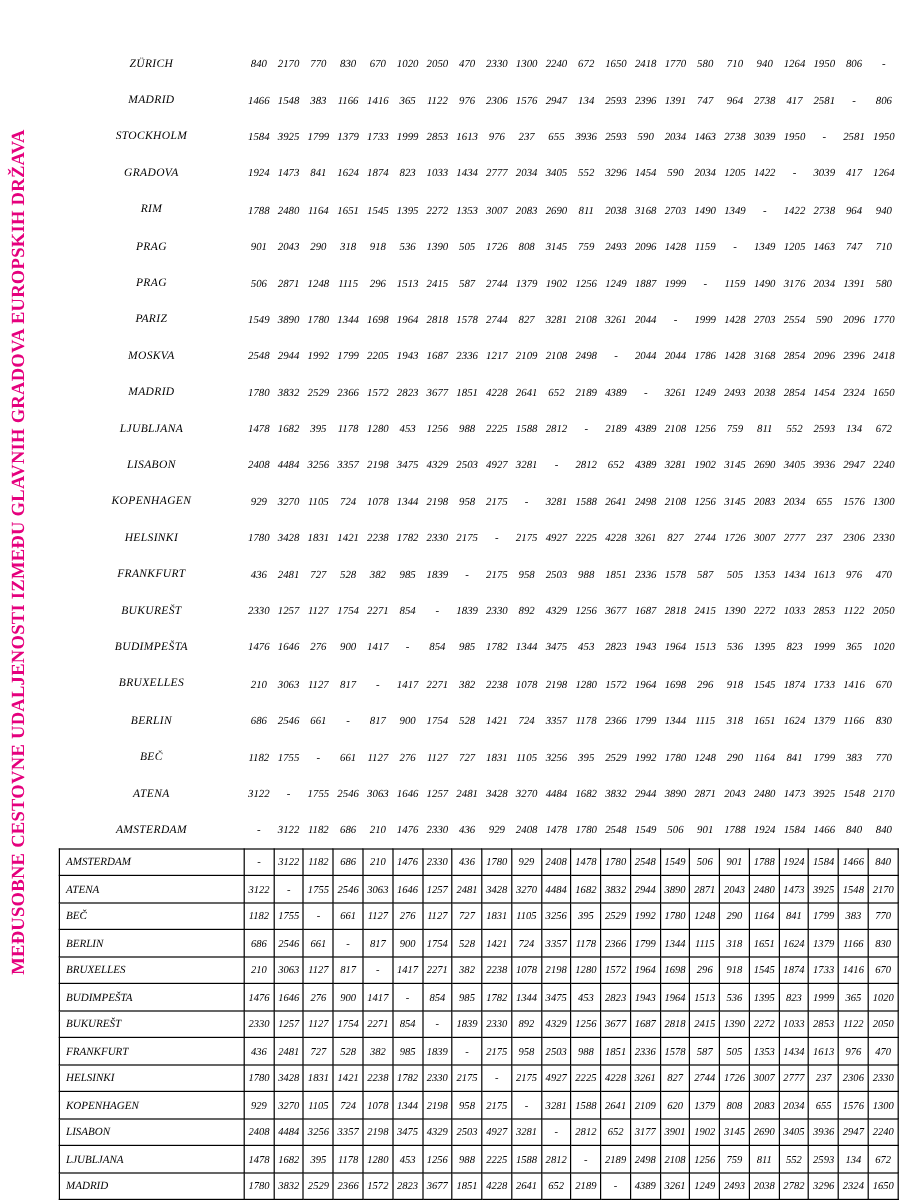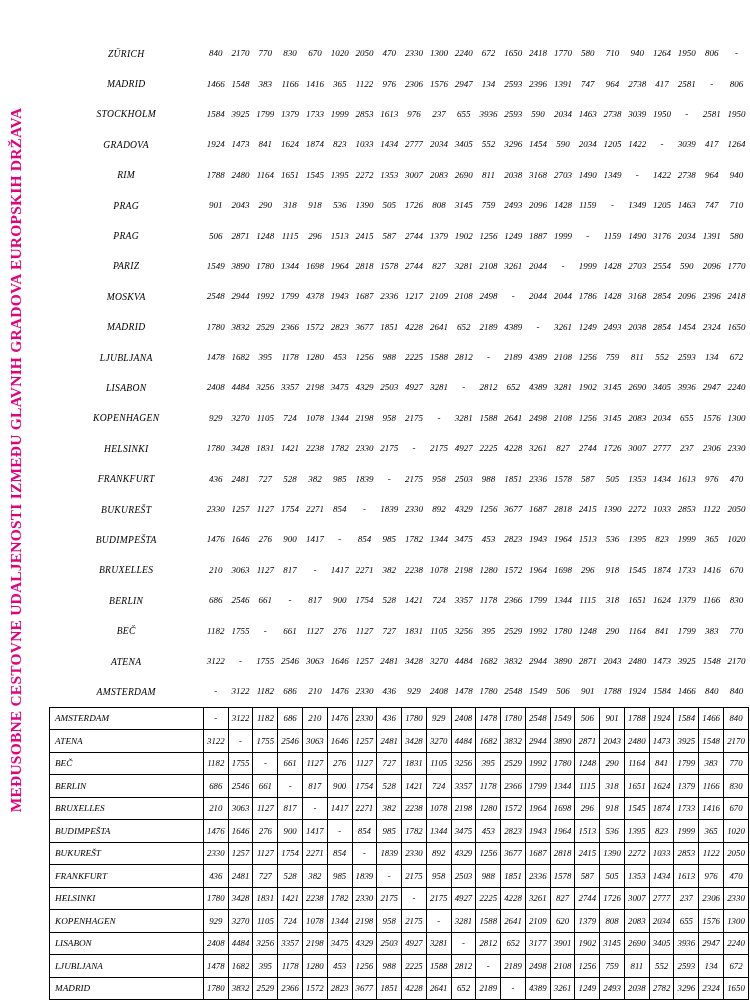--- a/index.html
+++ b/index.html
@@ -313,21 +313,21 @@
           <td class="tnum">590</td>
           <td class="tnum">2096</td>
           <td class="tnum">1770</td>
         </tr>
         <tr>
           <td class="toplabel">MOSKVA</td>
           <td class="tnum">2548</td>
           <td class="tnum">2944</td>
           <td class="tnum">1992</td>
           <td class="tnum">1799</td>
-          <td class="tnum">4378</td>
+          <td class="tnum">2205</td>
           <td class="tnum">1943</td>
           <td class="tnum">1687</td>
           <td class="tnum">2336</td>
           <td class="tnum">1217</td>
           <td class="tnum">2109</td>
           <td class="tnum">2108</td>
           <td class="tnum">2498</td>
           <td class="tnum">-</td>
           <td class="tnum">2044</td>
           <td class="tnum">2044</td>

